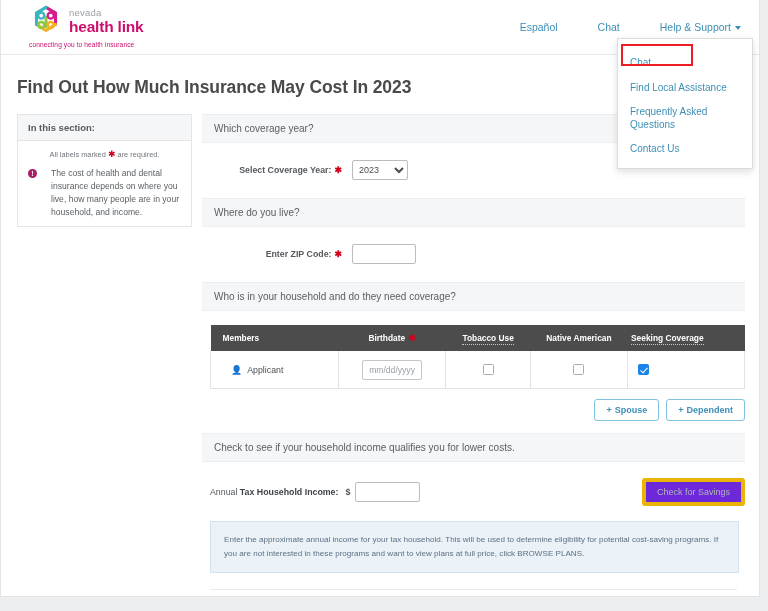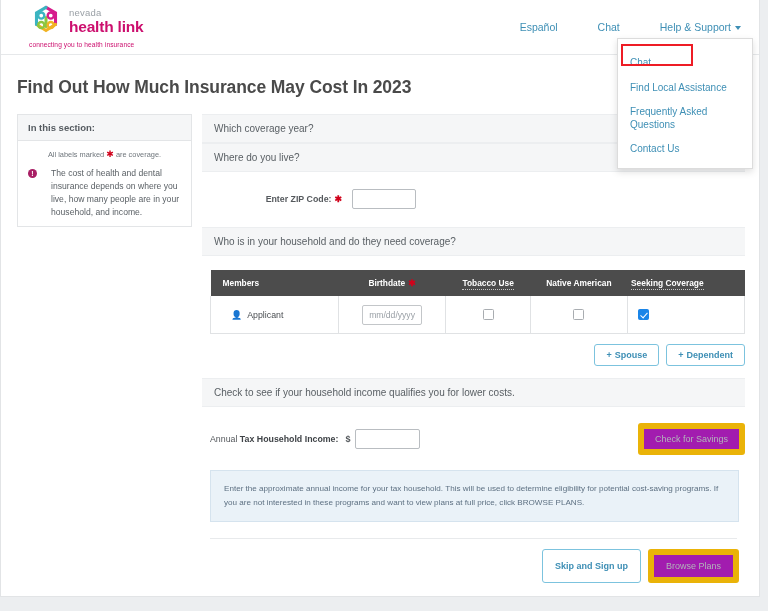--- a/index.html
+++ b/index.html
@@ -284,23 +284,23 @@
     white-space: nowrap;
     font-family: "Liberation Sans", sans-serif;
   }
   .btn-teal {
     border: 1px solid #7cc3de;
     color: #3e8fb5;
     font-weight: bold;
   }
   .btn-teal .plus { font-weight: bold; margin-right: 3px; }
   .btn-disabled {
-    border: 6px solid #eab308;
+    border: 4px solid #eab308;
     color: #b1b6ba;
-    background: #a21caf;
+    background: #6d28d9;
   }
 
   .income-row {
     display: flex;
     align-items: center;
     padding: 16px 0 15px 0;
   }
   .income-label {
     font-size: 8.8px;
     color: #55595d;
@@ -389,32 +389,38 @@
   <h1 class="page-title">Find Out How Much Insurance May Cost In 2023</h1>
 
   <div class="body-wrap">
 
     <div class="sidebar">
       <div class="sidebar-head">In this section:</div>
       <div class="sidebar-body">
         <div class="required-note">
           <span>All labels marked</span>
           <span class="req-star">✱</span>
-          <span>are coverage.</span>
+          <span>are required.</span>
         </div>
         <div class="note-row">
           <span class="info-dot">!</span>
           <span class="note-text">The cost of health and dental insurance depends on where you live, how many people are in your household, and income.</span>
         </div>
       </div>
     </div>
 
     <div class="main">
 
       <div class="section-head">Which coverage year?</div>
+      <div class="field-row">
+        <span class="field-label lbl-w1"><span>Select Coverage Year:</span><span class="star">✱</span></span>
+        <select class="year-select">
+          <option>2023</option>
+        </select>
+      </div>
 
       <div class="section-head">Where do you live?</div>
       <div class="field-row">
         <span class="field-label lbl-w2"><span>Enter ZIP Code:</span><span class="star">✱</span></span>
         <input class="zip-input" type="text" value="" style="">
       </div>
 
       <div class="section-head">Who is in your household and do they need coverage?</div>
       <div class="table-wrap">
         <table class="hh">

